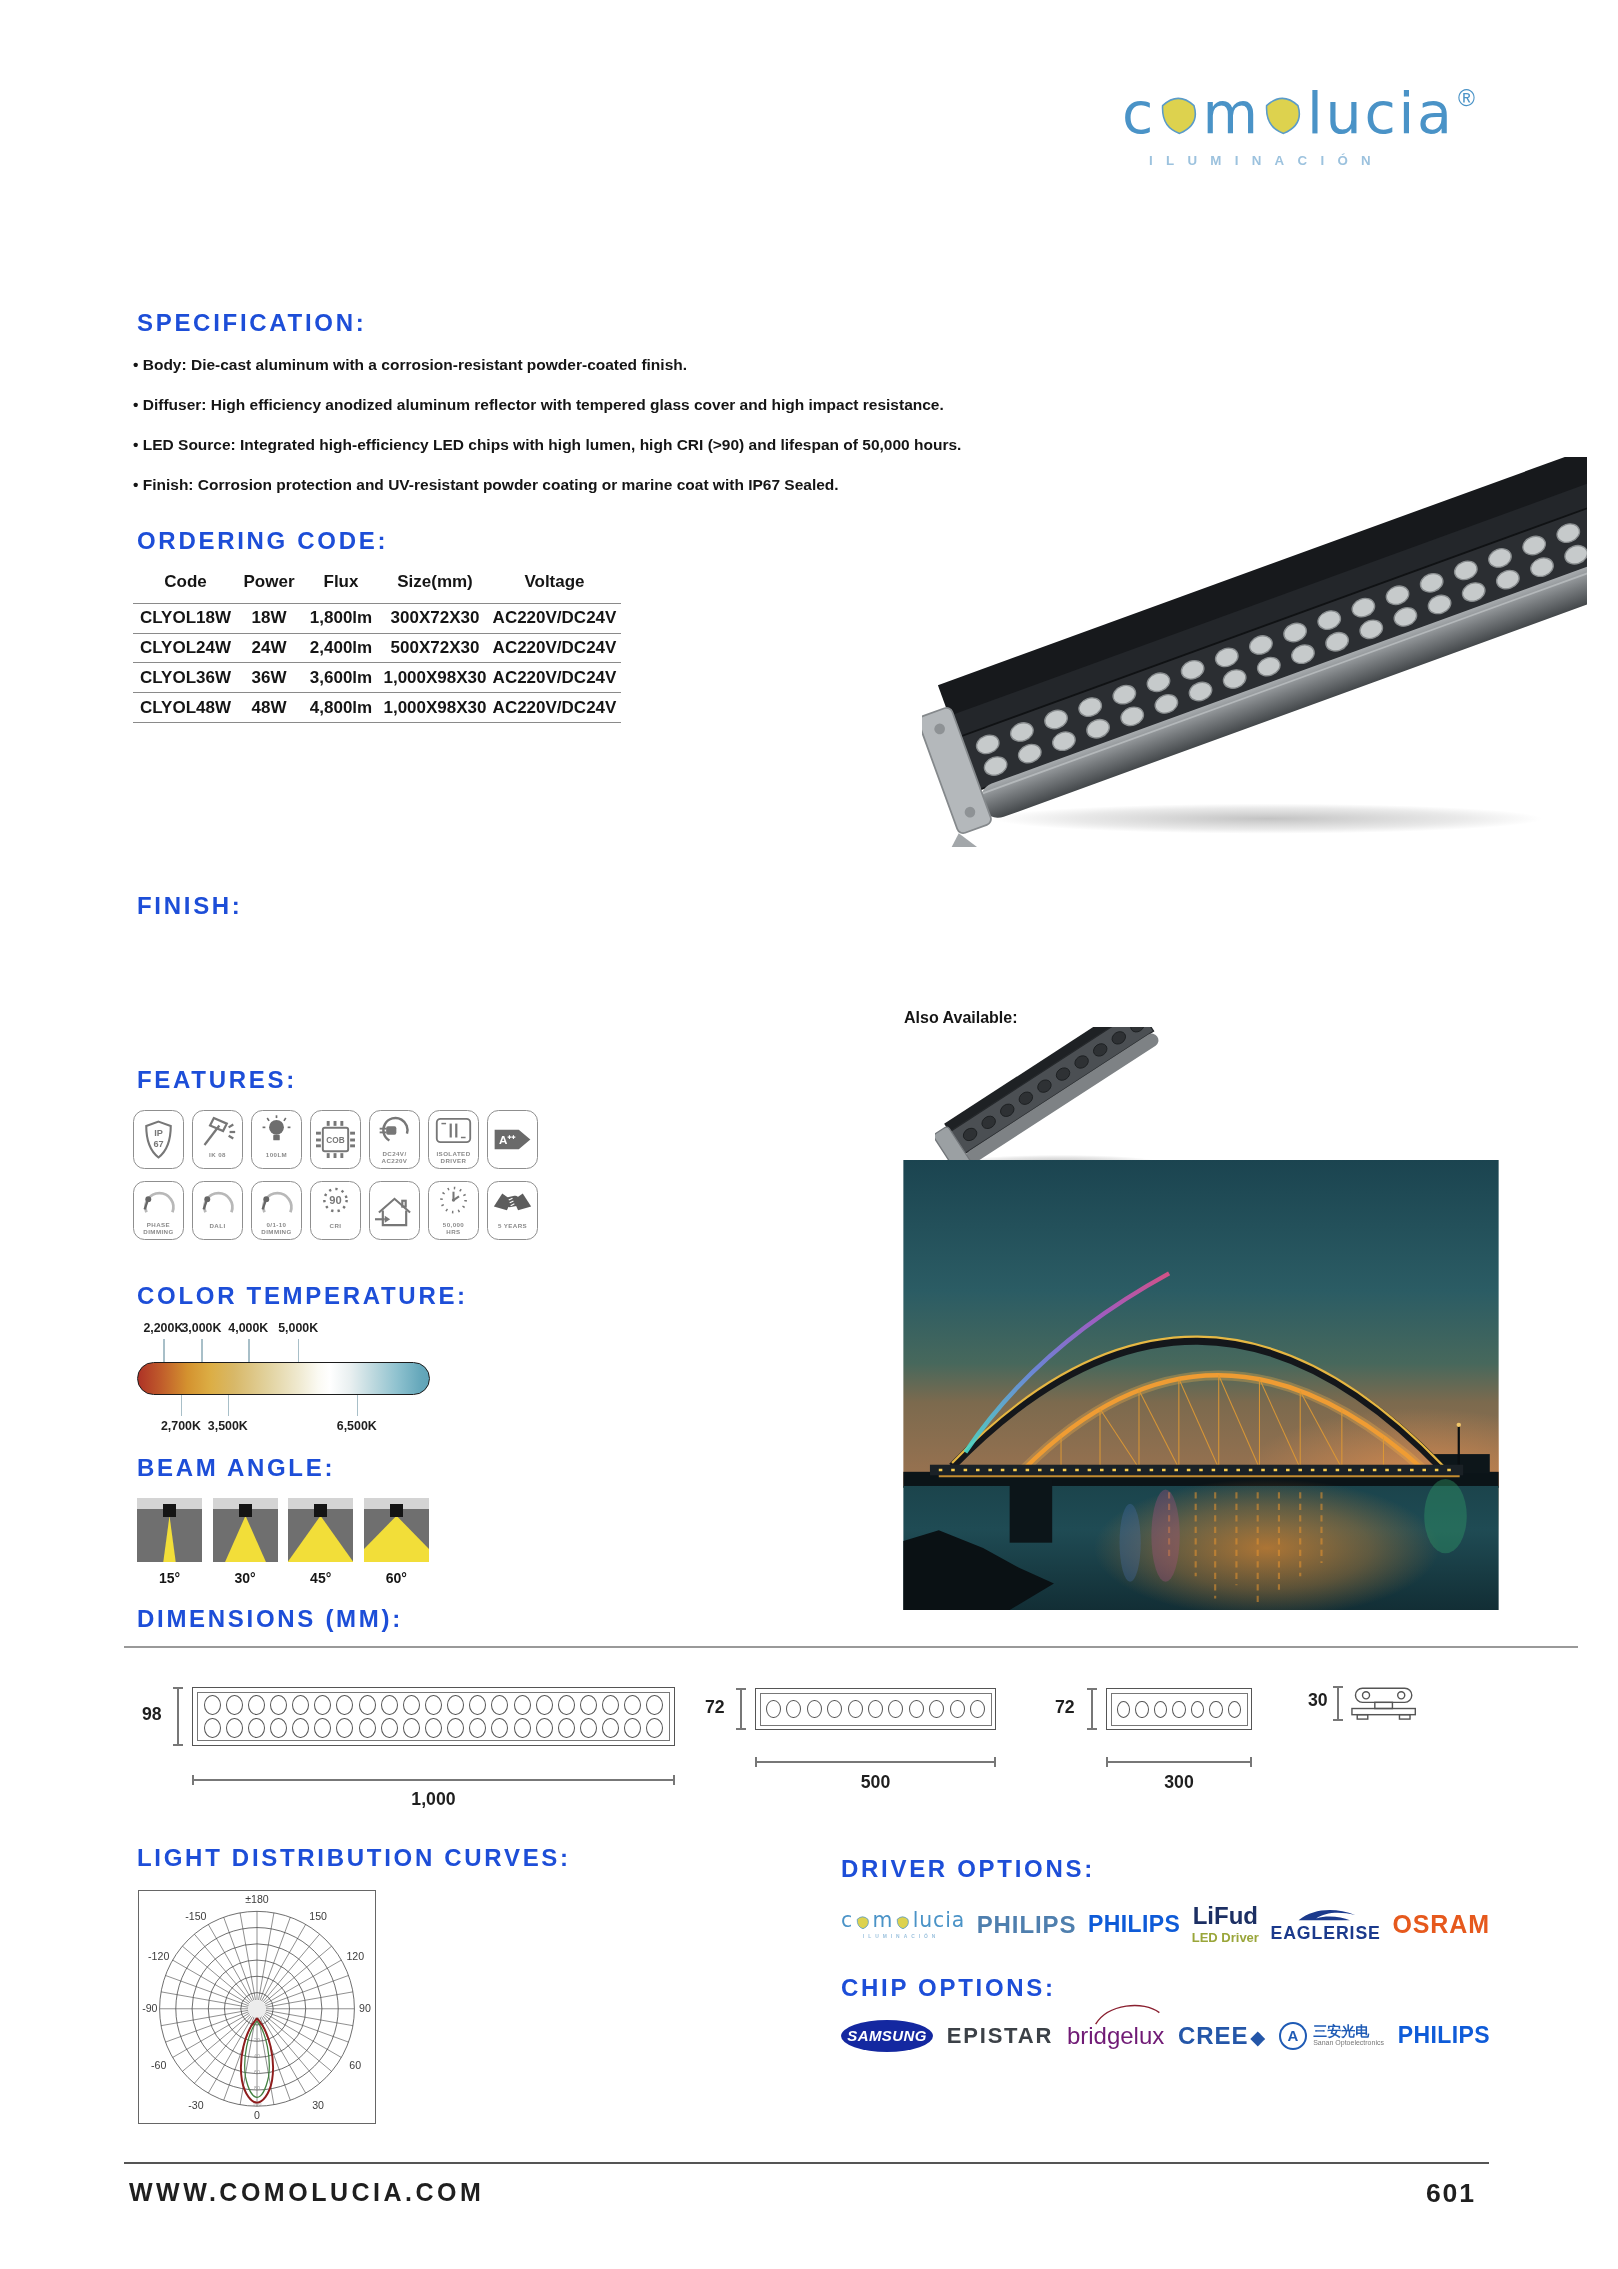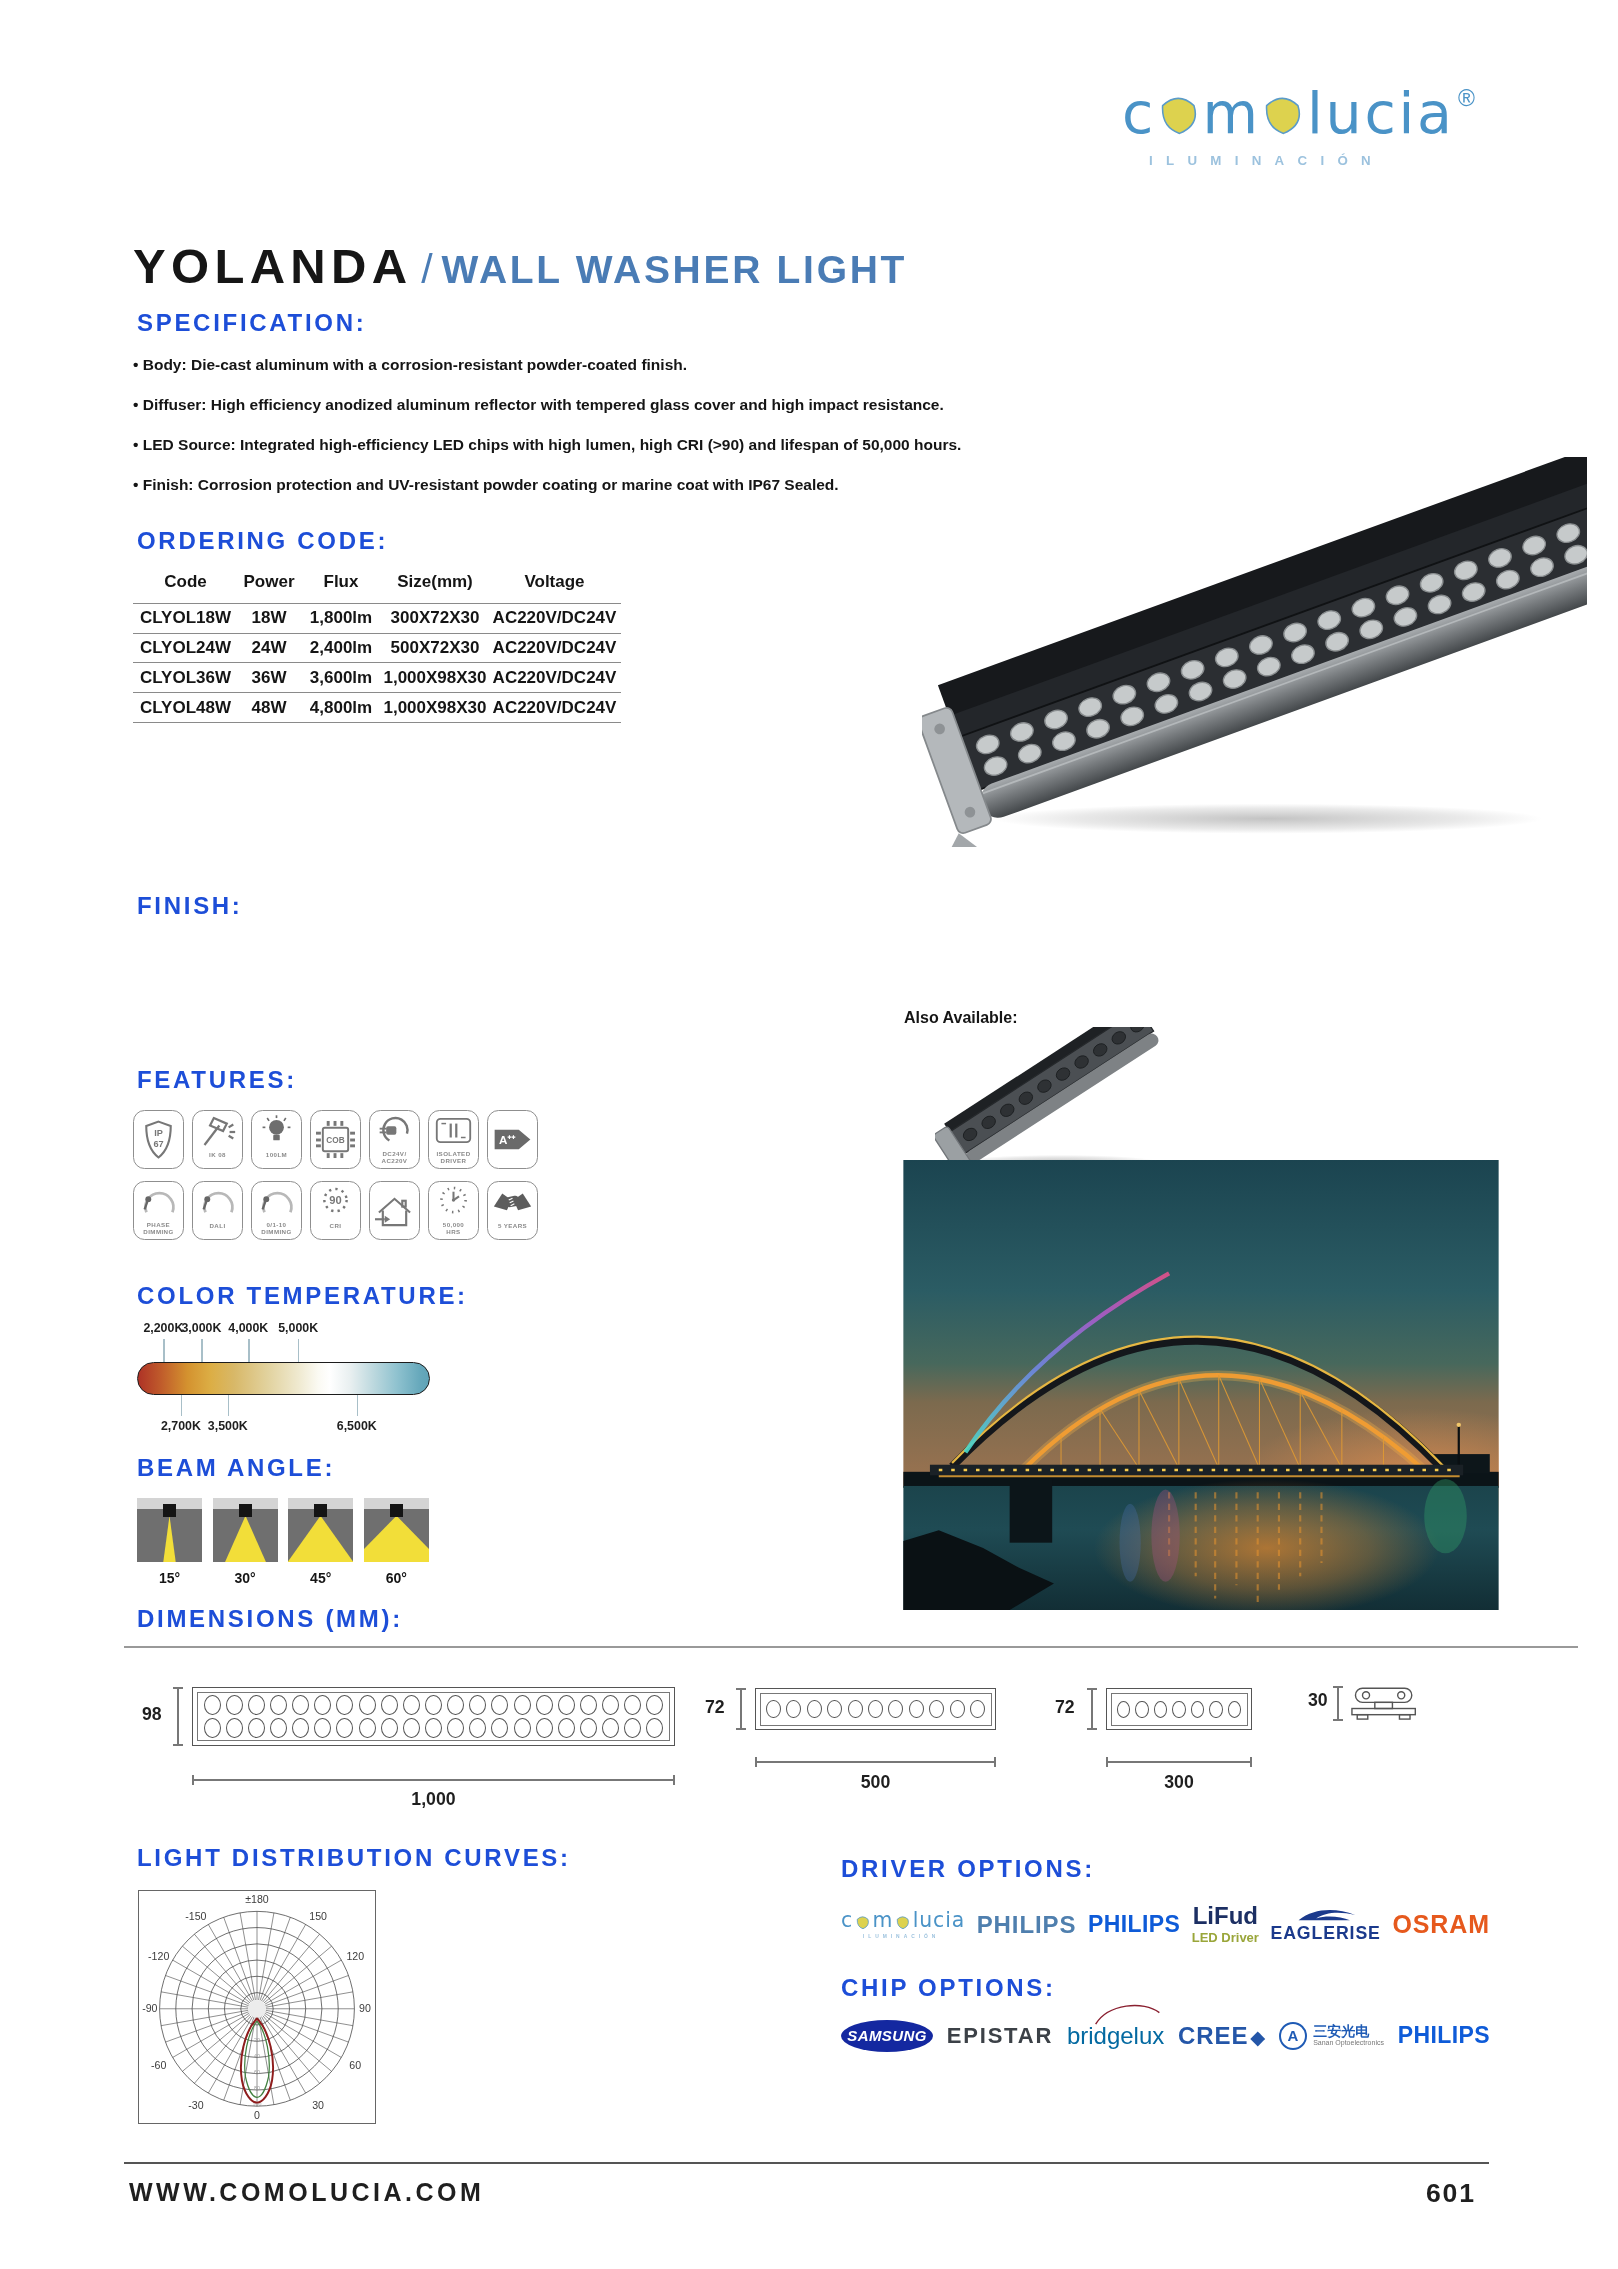--- a/index.html
+++ b/index.html
@@ -87,21 +87,21 @@
 
   
   .logo-row{position:absolute;display:flex;align-items:center;justify-content:space-between;width:649px;}
   .lg-tridonic{color:#4f7fae;font-weight:700;font-size:24px;letter-spacing:0.9px;}
   .lg-philips{color:#0e5bd8;font-weight:800;font-size:23px;letter-spacing:0.4px;}
   .lg-lifud{color:#1c2f63;font-weight:800;font-size:24px;line-height:1;}
   .lg-lifud-sub{color:#9aa63a;font-size:13px;font-weight:700;text-align:right;margin-top:1.8px;}
   .lg-eagle{color:#1b3a8c;font-weight:700;font-size:17.7px;letter-spacing:0.9px;line-height:1;}
   .lg-osram{color:#e6591d;font-weight:800;font-size:25px;letter-spacing:0.9px;}
   .lg-epistar{color:#3c4147;font-weight:700;font-size:22px;letter-spacing:1.8px;}
-  .lg-bridgelux{color:#0369a1;font-size:24px;font-weight:500;position:relative;}
+  .lg-bridgelux{color:#701a75;font-size:24px;font-weight:500;position:relative;}
   .lg-cree{color:#2456a8;font-weight:800;font-size:24px;letter-spacing:0.9px;}
   .lg-cree-diamond{color:#2456a8;font-size:19.5px;margin-left:1.8px;}
   .samsung-oval{width:92px;height:32px;border-radius:50%;background:#1428a0;display:flex;align-items:center;justify-content:center;}
   .samsung-text{color:#fff;font-style:italic;font-weight:700;font-size:15px;letter-spacing:0.4px;}
   .sanan{display:flex;align-items:center;gap:6.2px;}
   .sanan-a{width:28px;height:28px;border-radius:50%;border:2.7px solid #1f5bb5;box-sizing:border-box;
            display:flex;align-items:center;justify-content:center;color:#1f5bb5;font-weight:800;font-size:15px;}
   .sanan-cn{color:#1f5bb5;font-size:14px;font-weight:700;line-height:1.1;}
   .sanan-en{color:#777;font-size:7px;line-height:1.1;}
   .mini .logo-c{font-size:20.4px;letter-spacing:0.9px;}
@@ -126,25 +126,20 @@
       <span class="logo-c">m</span>
       <svg class="logo-tri" width="41" height="41" viewBox="0 0 34 34">
           <path d="M3 8 Q16 -4 29 8 Q34 24 17 31 Q2 26 3 8 Z" fill="#ddd24e" stroke="#5a9bc9" stroke-width="1.3"></path>
         </svg>
       <span class="logo-c">lucia</span>
       <span class="logo-reg">®</span>
     </div>
     <div class="logo-sub">ILUMINACIÓN</div>
   </div>
 
-  <div class="abs" style="left:133px;top:238px;display:flex;align-items:baseline;">
-    <span class="title-main">YOLANDA</span>
-    <span class="title-sep">/</span>
-    <span class="title-sub">WALL WASHER LIGHT</span>
-  </div>
 
   <div class="abs sec-h" style="left:137px;top:309px;">SPECIFICATION:</div>
   <ul id="spec-list" class="abs" style="left:133px;top:356px;width:887px;">
       <li>Body: Die-cast aluminum with a corrosion-resistant powder-coated finish.</li>
       <li>Diffuser: High efficiency anodized aluminum reflector with tempered glass cover and high impact resistance.</li>
       <li>LED Source: Integrated high-efficiency LED chips with high lumen, high CRI (&gt;90) and lifespan of 50,000 hours.</li>
       <li>Finish: Corrosion protection and UV-resistant powder coating or marine coat with IP67 Sealed.</li>
     </ul>
 
   <div class="abs sec-h" style="left:137px;top:527px;">ORDERING CODE:</div>

